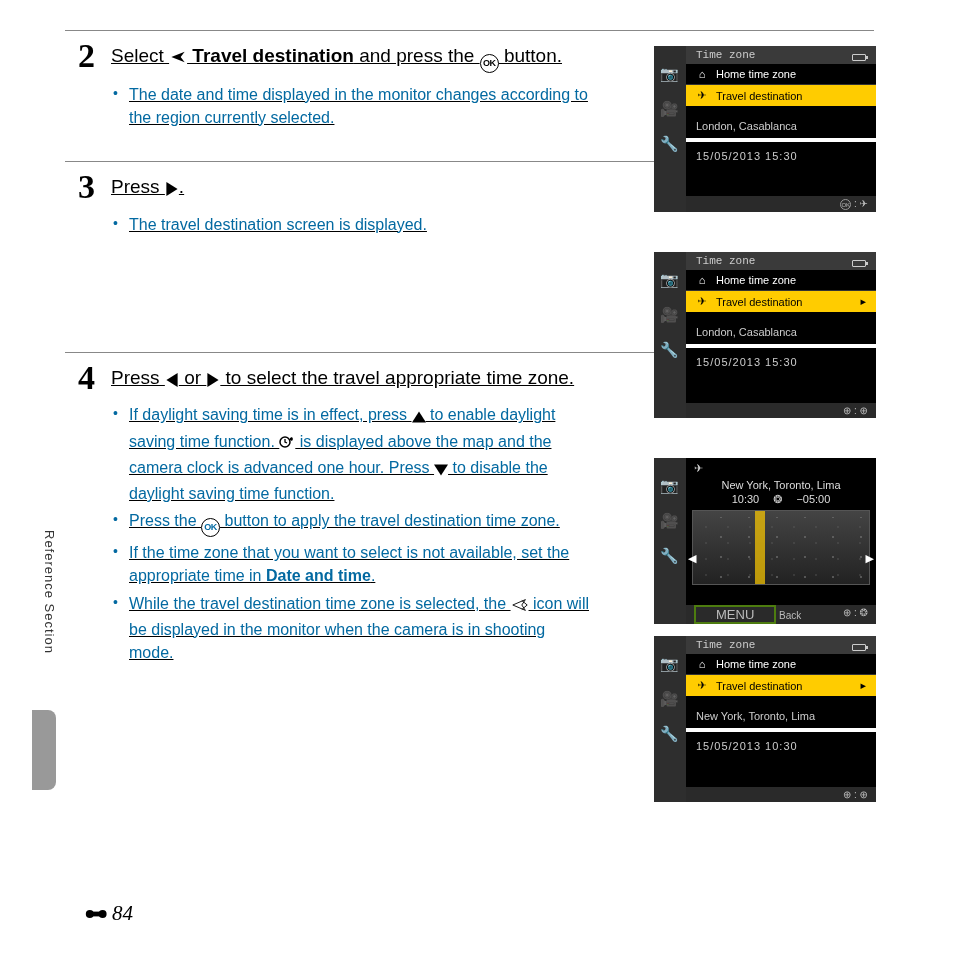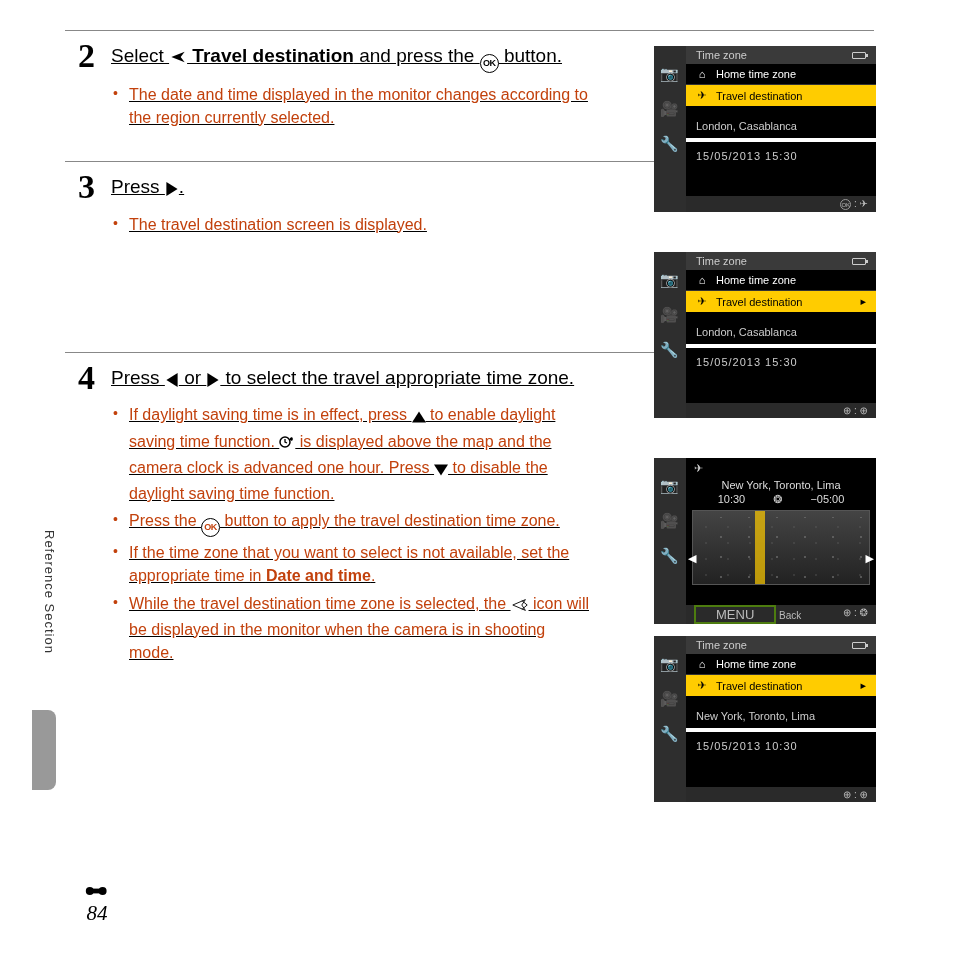--- a/index.html
+++ b/index.html
@@ -53,21 +53,21 @@
   ul.bullets {
     list-style: none;
     padding-left: 18px;
     max-width: 480px;
   }
   ul.bullets li {
     position: relative;
     font-size: 16px;
     line-height: 1.45;
     margin-bottom: 4px;
-    color: #c2410c;
+    color: #0369a1;
   }
   ul.bullets li::before {
     content: "•";
     position: absolute;
     left: -16px;
     font-size: 14px;
   }
   .inline-icon {
     display: inline-block;
     vertical-align: -3px;
@@ -118,21 +118,22 @@
     display: flex;
     flex-direction: column;
   }
   .lcd-title {
     background: #3a3a3a;
     color: #ccc;
     padding: 3px 10px;
     font-size: 11px;
     display: flex;
     justify-content: space-between;
-    align-items: center;
+    align-items: flex-end;
+    font-family: Liberation Mono, monospace;
   }
   .lcd-title .batt {
     width: 14px; height: 7px;
     border: 1px solid #ccc;
     border-radius: 1px;
     position: relative;
   }
   .lcd-title .batt::after {
     content: "";
     position: absolute;
@@ -190,21 +191,21 @@
     display: flex;
     justify-content: space-between;
     align-items: center;
     padding: 4px 8px;
     color: #ccc;
     font-size: 11px;
   }
   .lcd-map-times {
     display: flex;
     justify-content: center;
-    gap: 28px;
+    gap: 14px;
     font-size: 11px;
     color: #ddd;
     padding: 2px 0 4px 0;
   }
   .lcd-map {
     margin: 0 6px;
     height: 75px;
     background: linear-gradient(0deg,#222,#444);
     border: 1px solid #555;
     position: relative;
@@ -256,21 +257,20 @@
   .page-num {
     position: absolute;
     left: 85px;
     bottom: 28px;
     font-size: 21px;
     font-style: italic;
     font-family: Georgia, serif;
     display: flex;
     align-items: center;
     gap: 3px;
-    flex-direction: column;
   }
   .page-num svg { width: 24px; height: 14px; }
 </style>
 </head>
 <body>
 
 <div class="page">
 
   <hr class="hrule" style="margin-top:0">
   <div class="step">

